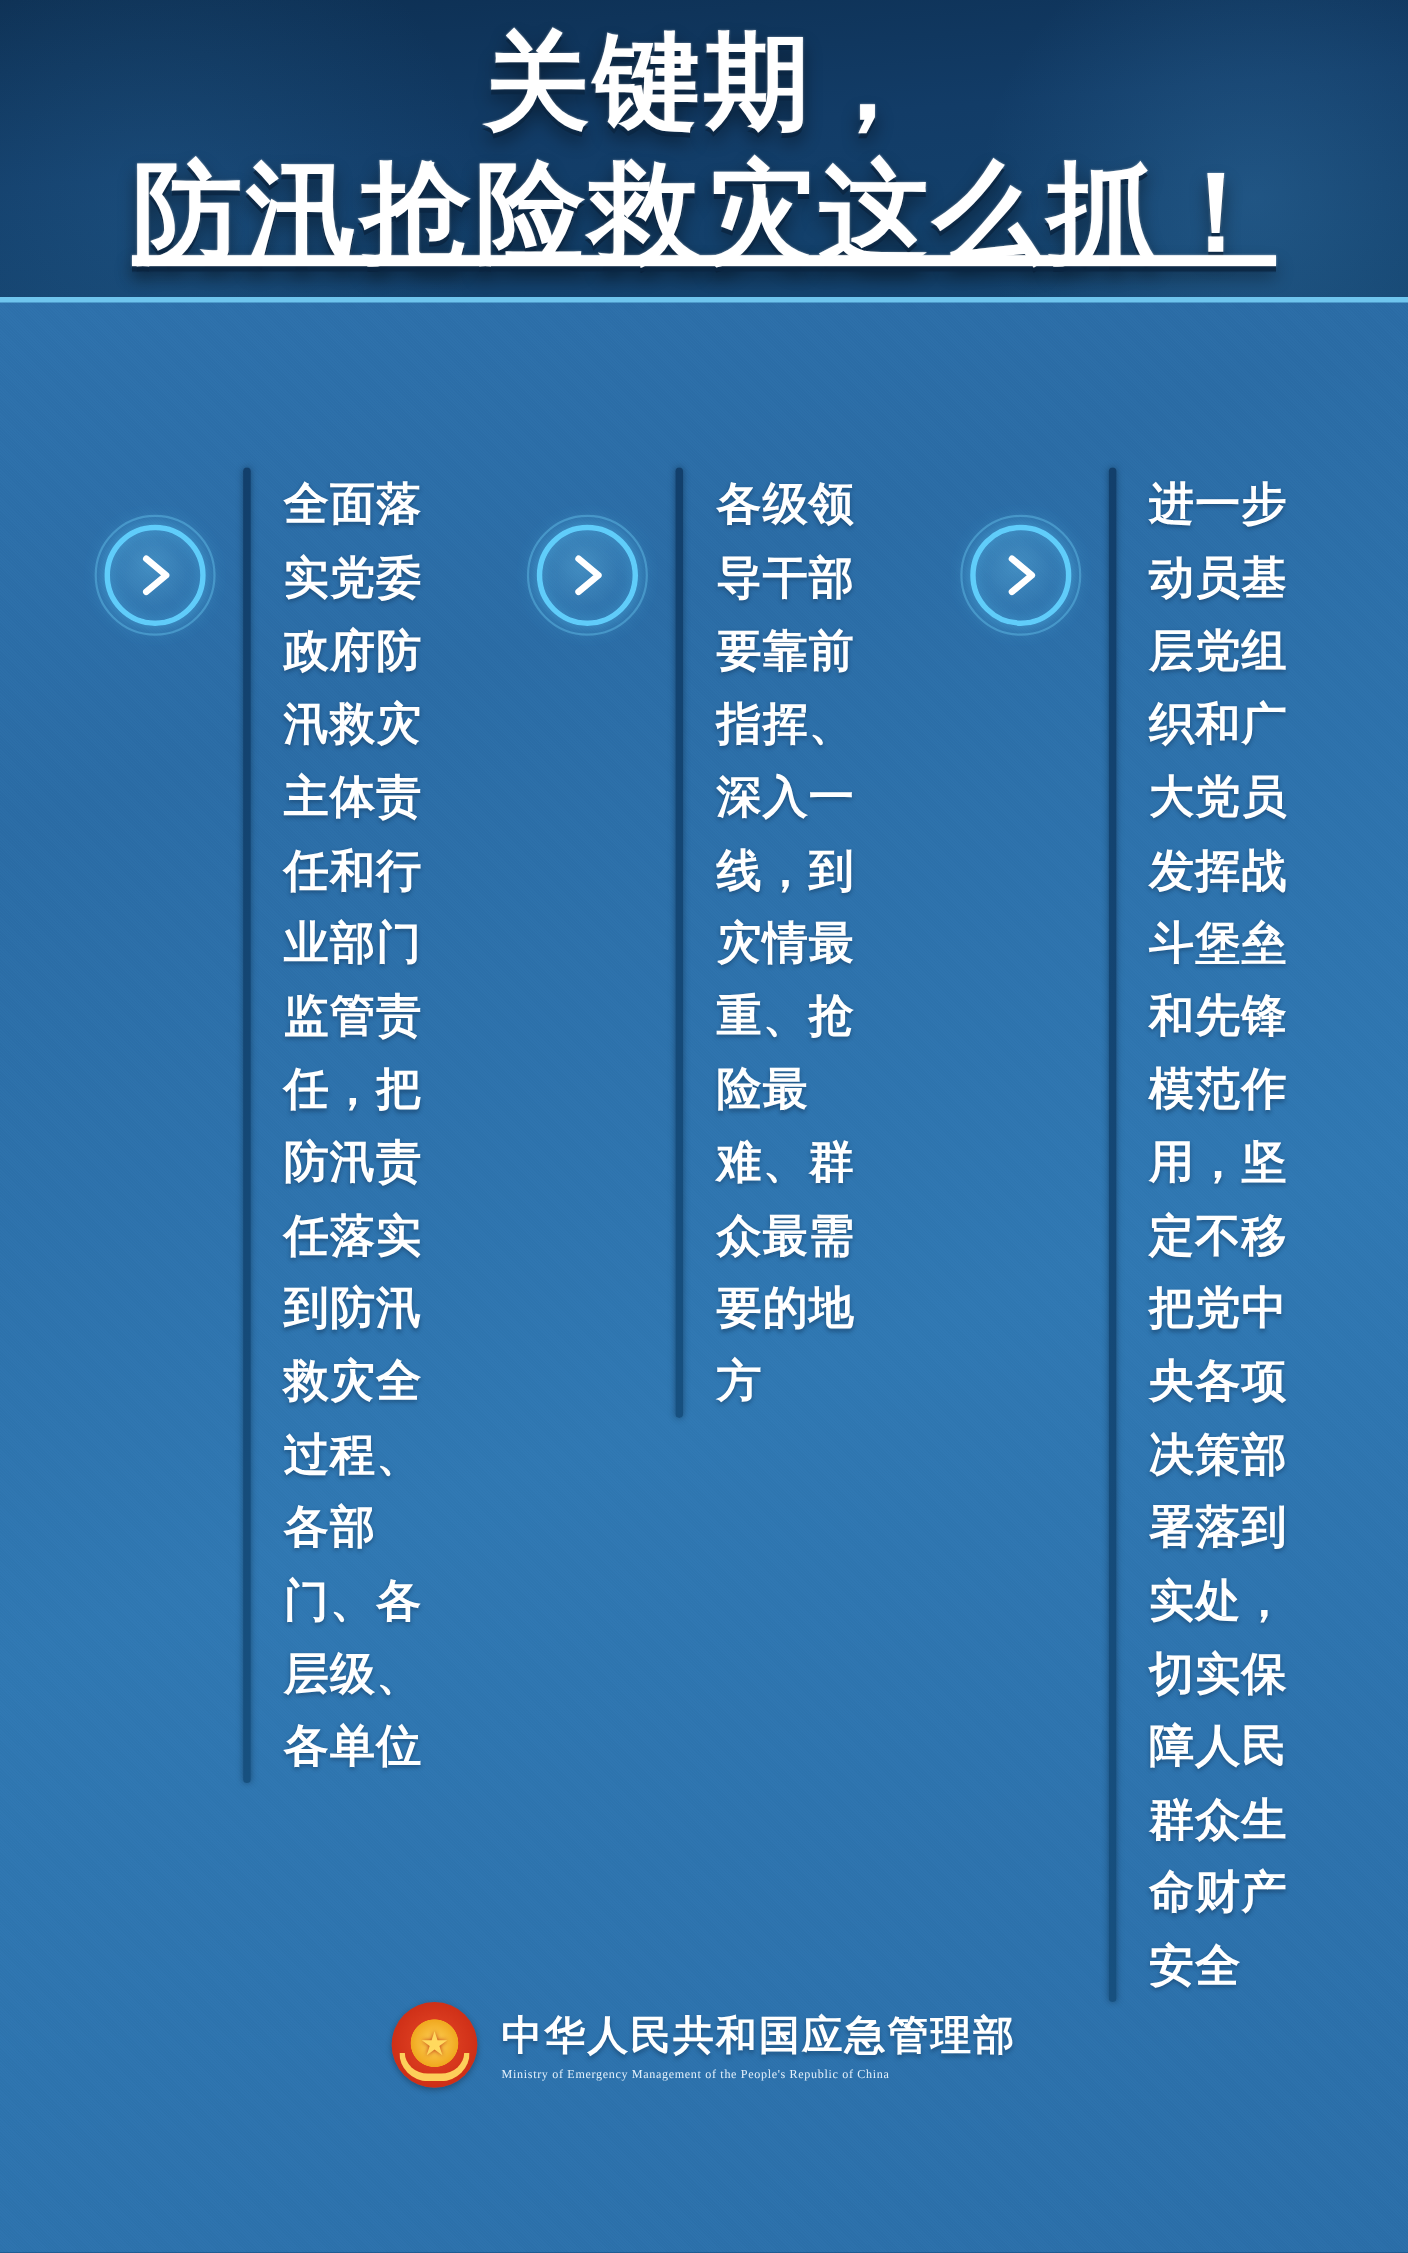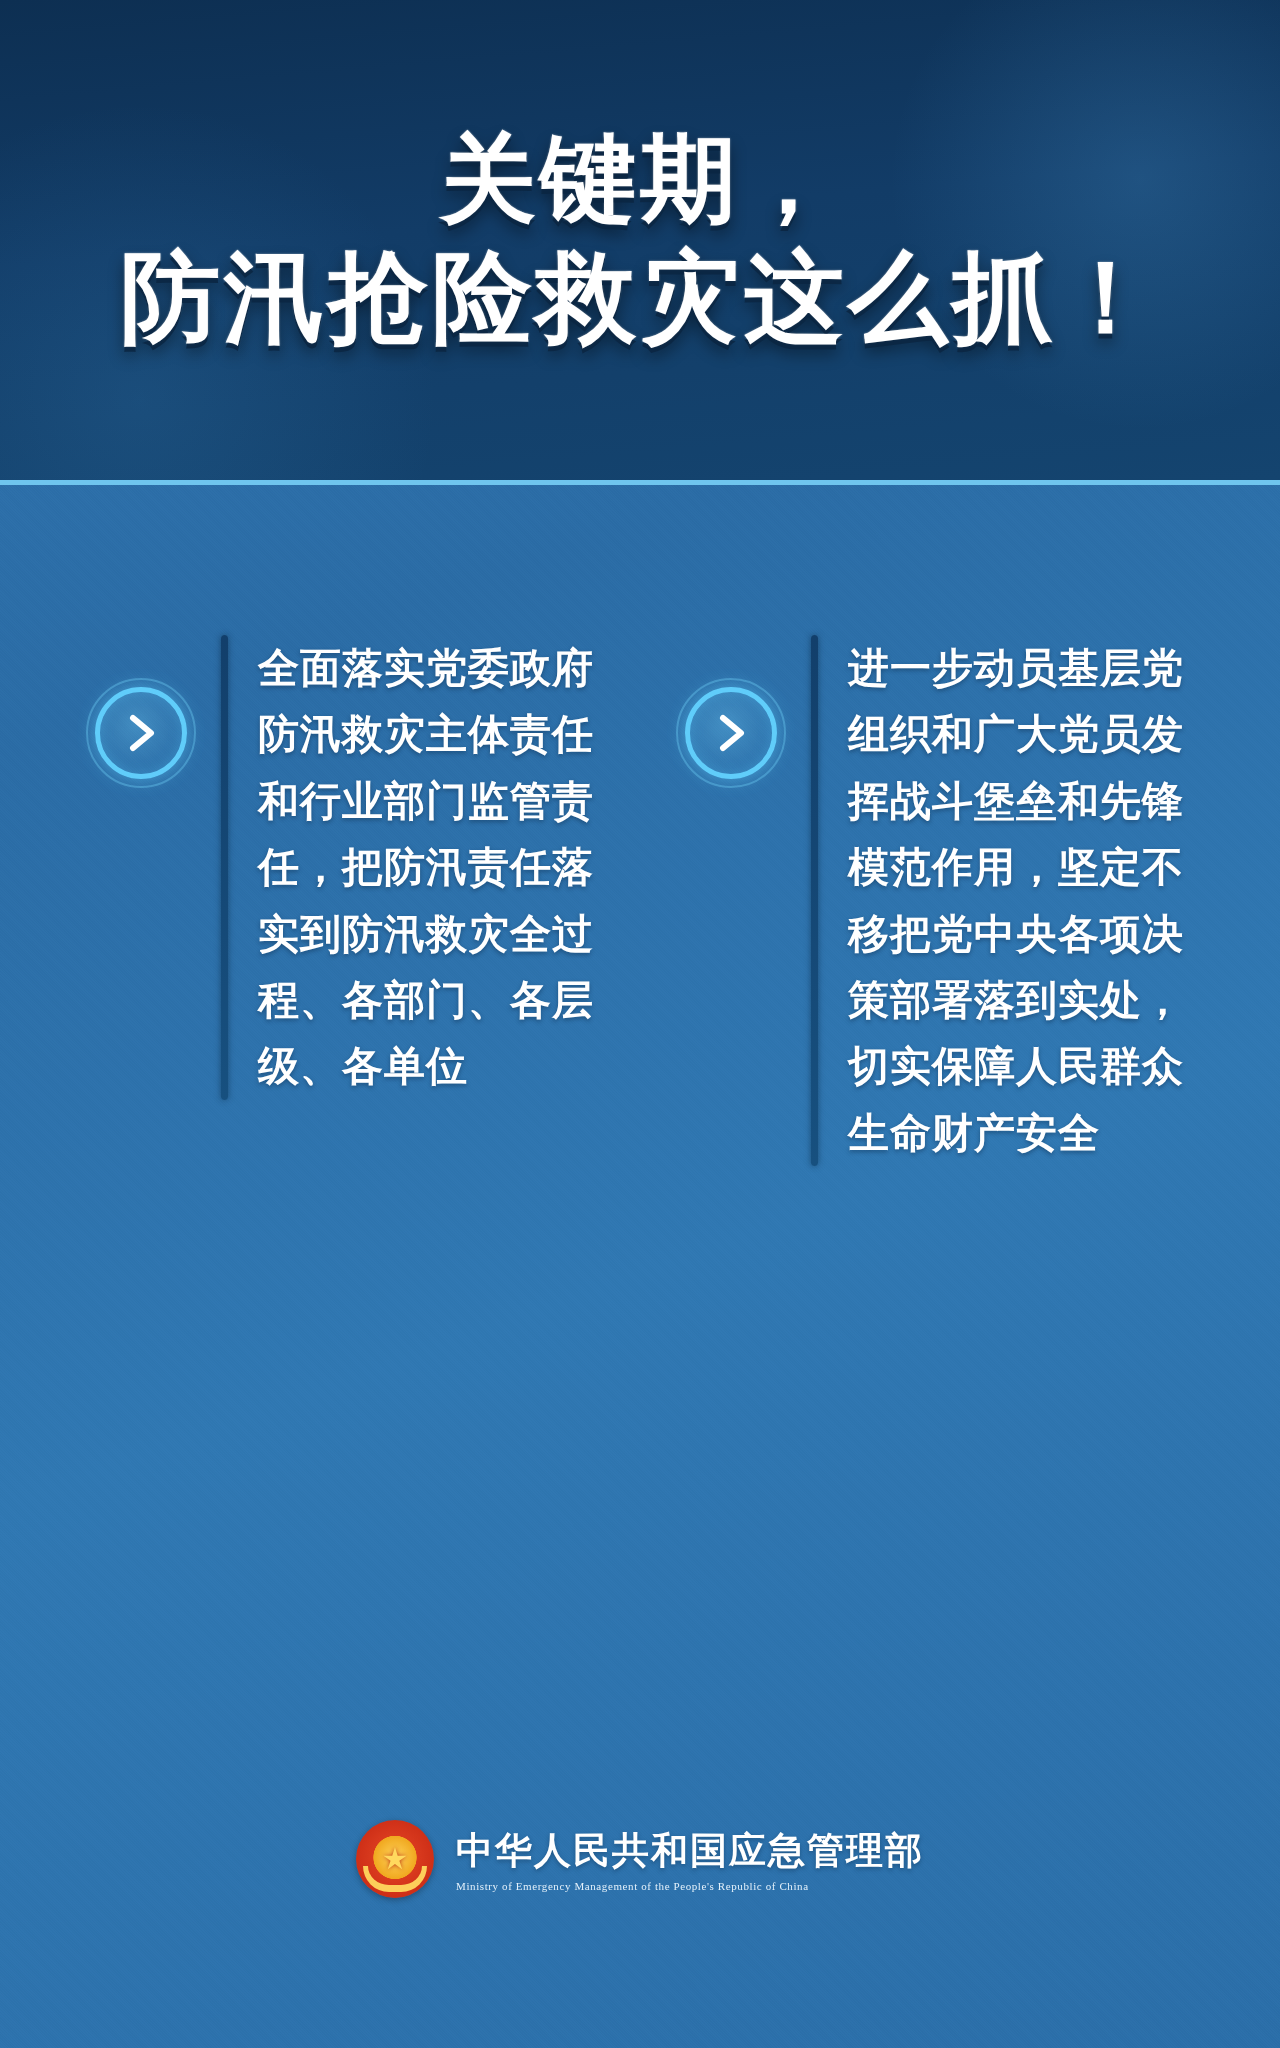--- a/index.html
+++ b/index.html
@@ -80,21 +80,21 @@
     letter-spacing: 4px;
     text-align: center;
     line-height: 1.12;
     font-family: "DejaVu Sans", "Liberation Sans", sans-serif;
     text-shadow:
       0 5px 0 rgba(10,38,66,0.85),
       0 9px 16px rgba(0,0,0,0.45),
       0 0 2px rgba(255,255,255,0.6);
   }
   .title-line.line1 { font-size: 96px; margin-bottom: 8px; }
-  .title-line.line2 { font-size: 100px; }
+  .title-line.line2 { font-size: 100px; text-decoration: underline; }
 
   
   .content {
     position: relative;
     z-index: 2;
     flex: 1;
     padding: 150px 95px 0 95px;
     box-sizing: border-box;
     display: flex;
     flex-direction: row;
@@ -238,31 +238,44 @@
         <svg width="34" height="40" viewBox="0 0 34 40" aria-hidden="true">
           <path d="M9 5 L27 20 L9 35" fill="none" stroke="#ffffff" stroke-width="6" stroke-linecap="round" stroke-linejoin="round"></path>
         </svg>
       </div>
       <div class="point-body">
         <div class="vbar"></div>
         <div class="point-text">全面落实党委政府防汛救灾主体责任和行业部门监管责任，把防汛责任落实到防汛救灾全过程、各部门、各层级、各单位</div>
       </div>
     </div>
 
-
     <div class="point">
       <div class="bullet">
         <div class="ring outer"></div>
         <div class="ring"></div>
         <svg width="34" height="40" viewBox="0 0 34 40" aria-hidden="true">
           <path d="M9 5 L27 20 L9 35" fill="none" stroke="#ffffff" stroke-width="6" stroke-linecap="round" stroke-linejoin="round"></path>
         </svg>
       </div>
       <div class="point-body">
         <div class="vbar"></div>
+        <div class="point-text">各级领导干部要靠前指挥、深入一线，到灾情最重、抢险最难、群众最需要的地方</div>
+      </div>
+    </div>
+
+    <div class="point">
+      <div class="bullet">
+        <div class="ring outer"></div>
+        <div class="ring"></div>
+        <svg width="34" height="40" viewBox="0 0 34 40" aria-hidden="true">
+          <path d="M9 5 L27 20 L9 35" fill="none" stroke="#ffffff" stroke-width="6" stroke-linecap="round" stroke-linejoin="round"></path>
+        </svg>
+      </div>
+      <div class="point-body">
+        <div class="vbar"></div>
         <div class="point-text">进一步动员基层党组织和广大党员发挥战斗堡垒和先锋模范作用，坚定不移把党中央各项决策部署落到实处，切实保障人民群众生命财产安全</div>
       </div>
     </div>
 
   </div>
 
   <div class="footer">
     <div class="emblem">
       <span class="star">★</span>
       <span class="ears"></span>

